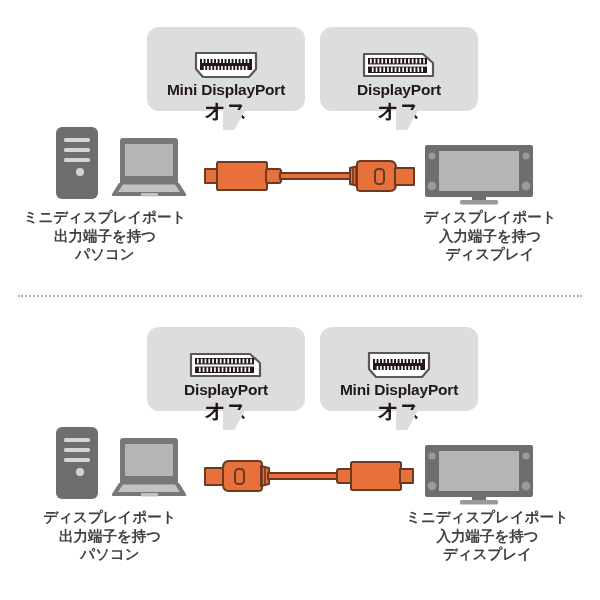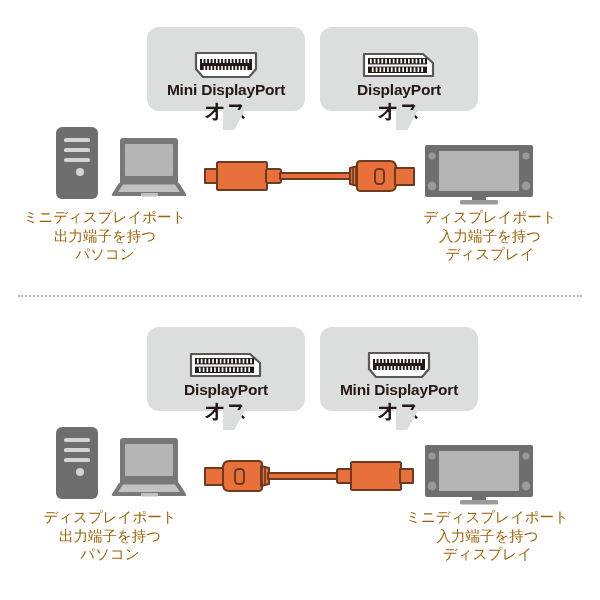--- a/index.html
+++ b/index.html
@@ -79,23 +79,23 @@
   .tower{position:absolute;}
   .laptop{position:absolute;}
   .monitor{position:absolute;}
   .cable{position:absolute;}
 
   
   .caption{
     position:absolute;
     text-align:center;
     font-size:14.5px;
-    font-weight:normal;
+    font-weight:bold;
     line-height:1.28;
-    color:#a16207;
+    color:#404040;
     white-space:nowrap;
   }
   .caption span{display:block;}
 </style>
 </head>
 <body>
 
 <div class="diagram">
 
   <div class="section" id="section-top">

